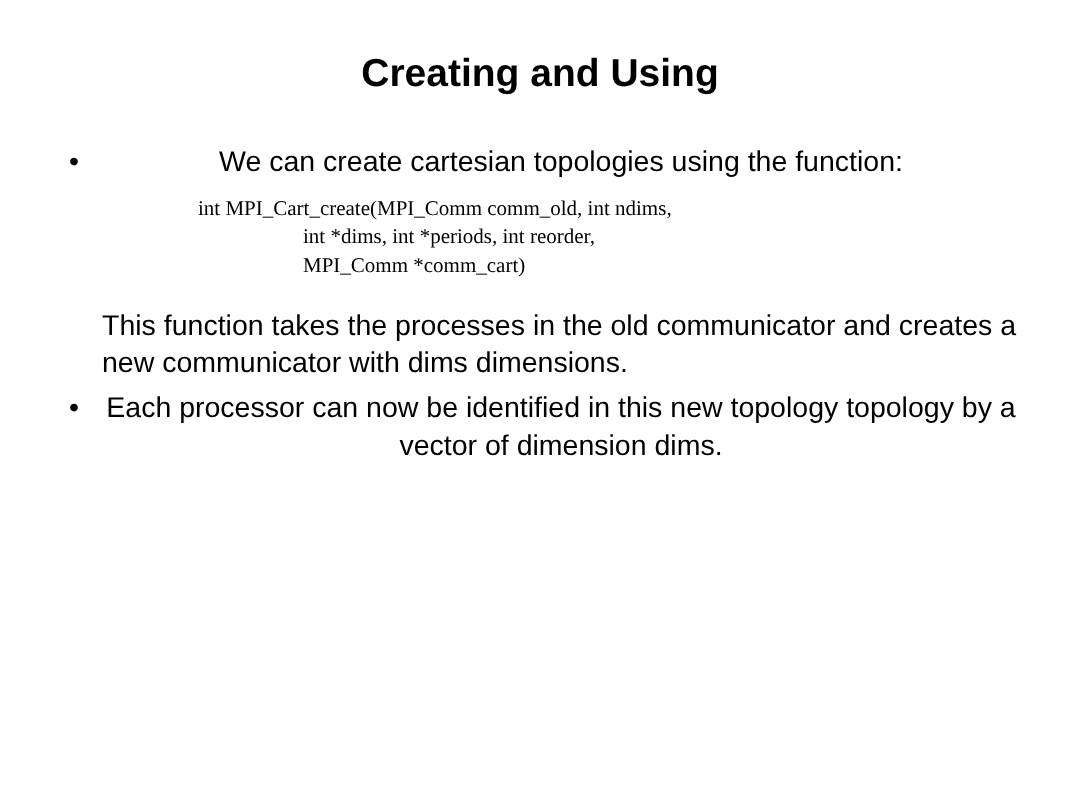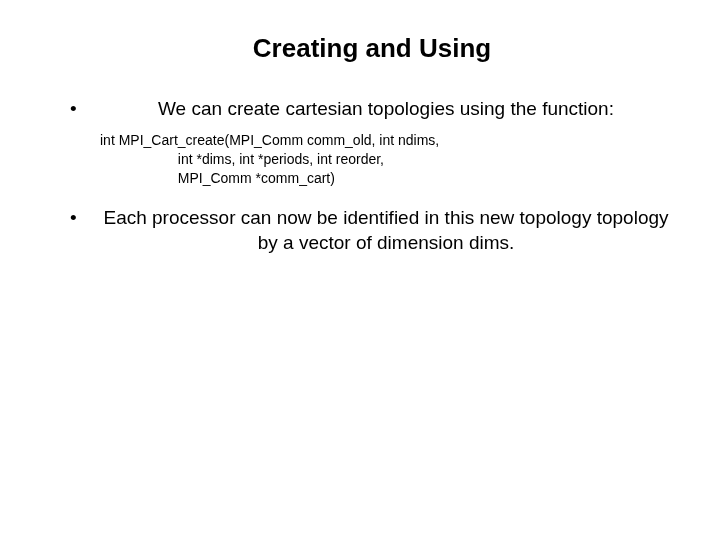--- a/index.html
+++ b/index.html
@@ -8,21 +8,21 @@
     width: 720px;
     height: 540px;
     background: #ffffff;
     font-family: Arial, Helvetica, sans-serif;
     color: #000;
   }
   .slide {
     width: 720px;
     height: 469px;
     box-sizing: border-box;
-    padding: 28px 40px 40px 64px;
+    padding: 28px 40px 40px 40px;
     position: relative;
   }
   .title {
     text-align: center;
     font-size: 26px;
     font-weight: bold;
     line-height: 1.25;
     margin-top: 4px;
     margin-bottom: 32px;
   }
@@ -43,24 +43,24 @@
   }
   ul.bullets > li::before {
     content: "•";
     position: absolute;
     left: 6px;
     top: 0;
     font-size: 19px;
     line-height: 1.3;
   }
   .code {
-    font-family: Liberation Sans, sans-serif;
+    font-family: Liberation Serif, serif;
     font-size: 14px;
     white-space: pre;
-    margin: 10px 0 18px 36px;
+    margin: 10px 0 18px 92px;
     line-height: 1.35;
   }
   .para {
     margin-left: 28px;
     margin-bottom: 6px;
   }
 </style>
 </head>
 <body>
 
@@ -74,20 +74,21 @@
     <ul class="bullets">
       <li>
         <span>We can create cartesian topologies using the function:</span>
       </li>
     </ul>
 
     <div class="code"><span>int MPI_Cart_create(MPI_Comm comm_old, int ndims,</span>
 <span>                    int *dims, int *periods, int reorder,</span>
 <span>                    MPI_Comm *comm_cart)</span></div>
 
+    <div class="para">This function takes the processes in the old communicator and creates a new communicator with dims dimensions.</div>
 
     <ul class="bullets">
       <li>
         <span>Each processor can now be identified in this new topology topology by a vector of dimension dims.</span>
       </li>
     </ul>
   </div>
 
 </div>
 

